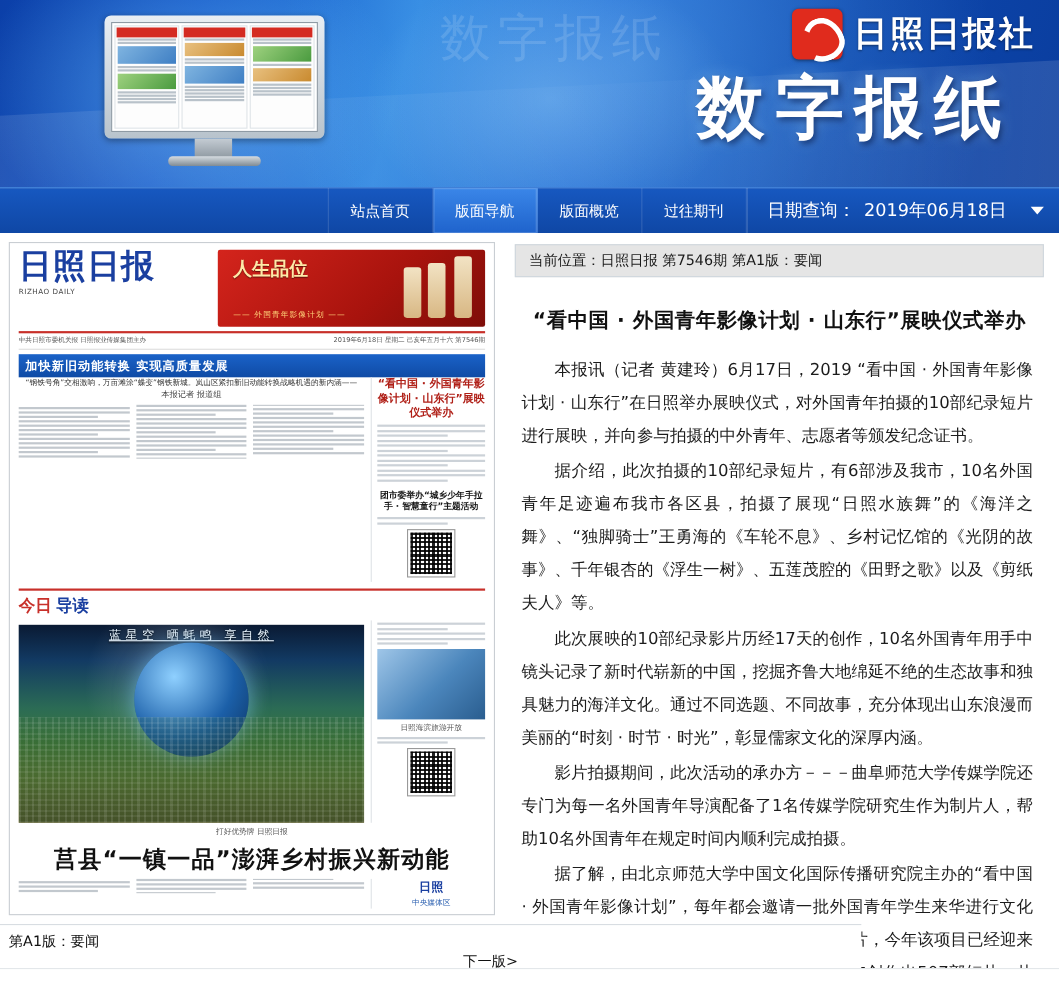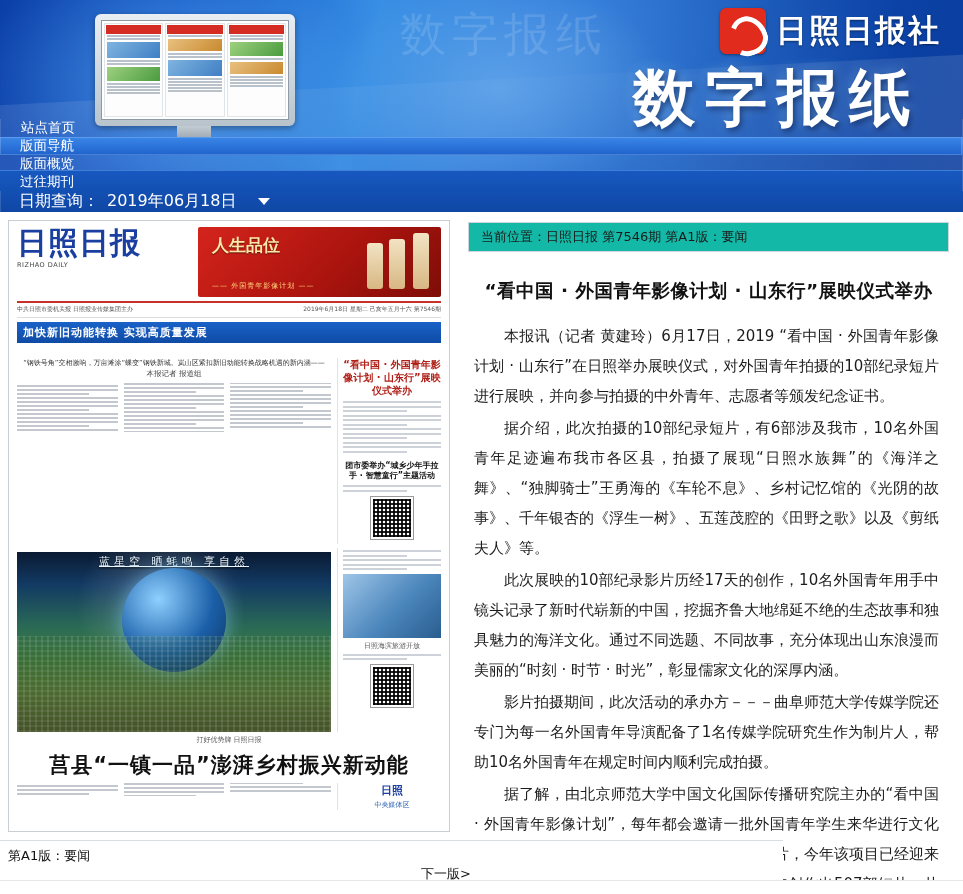--- a/index.html
+++ b/index.html
@@ -138,21 +138,20 @@
 
   
   .navbar {
     position: relative;
     width: 963px; height: 42px;
     background: linear-gradient(180deg, #1758c0, #0f47a5);
     display: flex;
     align-items: stretch;
     justify-content: flex-end;
     border-top: 1px solid #3f7fd6;
-    flex-direction: column;
   }
   .navbar .nav-item {
     color: #ffffff;
     font-size: 13.5px;
     padding: 0 20px;
     display: flex; align-items: center;
     cursor: pointer;
     border-right: 1px solid rgba(255,255,255,0.14);
     white-space: nowrap;
     font-family: "DejaVu Sans", sans-serif;
@@ -251,21 +250,21 @@
     display: flex; justify-content: space-between;
     font-size: 6px; color: #555; padding: 2px 0 3px;
     border-bottom: 1px solid #ddd;
   }
   .p-band {
     margin-top: 4px;
     background: linear-gradient(180deg, #1a62c8, #0f4ba5);
     color: #fff; font-size: 11px; font-weight: bold;
     padding: 3px 6px; letter-spacing: 1px;
   }
-  .p-cols { display: flex; gap: 6px; margin-top: 15px; }
+  .p-cols { display: flex; gap: 6px; margin-top: 0; }
   .p-col-main { flex: 1; }
   .p-col-side { width: 104px; border-left: 1px solid #dfe3e7; padding-left: 5px; }
   .p-kicker { font-size: 7px; color: #333; line-height: 1.5; text-align: center; }
   .p-head {
     font-size: 25px; font-weight: bold; color: #111; letter-spacing: 1px;
     margin: 4px 0 3px; text-align: center;
   }
   .p-subhead { font-size: 7.5px; color: #444; text-align: center; margin-bottom: 4px; }
   .p-textblock { column-count: 3; column-gap: 6px; }
   .p-line { height: 2px; background: #c2c8ce; margin: 2px 0; }
@@ -324,21 +323,21 @@
   }
   .p-bottomhead {
     margin-top: 6px; text-align: center;
     font-size: 21px; font-weight: bold; color: #111; letter-spacing: 1px;
   }
   .p-smallcap { font-size: 7px; color: #555; text-align: center; margin-top: 3px; }
 
   
   .crumb {
     border: 1px solid #cfd6dd;
-    background: #14b8a6;
+    background: #e5e5e5;
     height: 30px;
     display: flex; align-items: center;
     padding: 0 12px;
     font-size: 13px; color: #1a1a1a;
     font-family: "DejaVu Sans", sans-serif;
   }
   .article-title {
     margin: 26px 8px 18px;
     text-align: center;
     font-size: 18.5px;
@@ -544,20 +543,24 @@
               <div class="p-side-line"></div>
             <div class="p-side-line"></div>
               <div class="p-side-line s"></div>
             <div class="p-side-title" style="font-size:8px;color:#111;margin-top:8px;">团市委举办“城乡少年手拉手 · 智慧童行”主题活动</div>
             <div class="p-side-line"></div>
               <div class="p-side-line s"></div>
             <div class="p-qr"></div>
           </div>
         </div>
 
+        <div class="p-section-hd">
+          <span class="sq">今日</span>
+          <span class="bl">导读</span>
+        </div>
 
         <div class="p-cols" style="margin-top:4px;">
           <div class="p-col-main">
             <div class="p-photo">
               <div class="cap">蓝星空  晒蚝鸣  享自然</div>
               <div class="globe"></div>
               <div class="crowd"></div>
             </div>
           </div>
           <div class="p-col-side">

